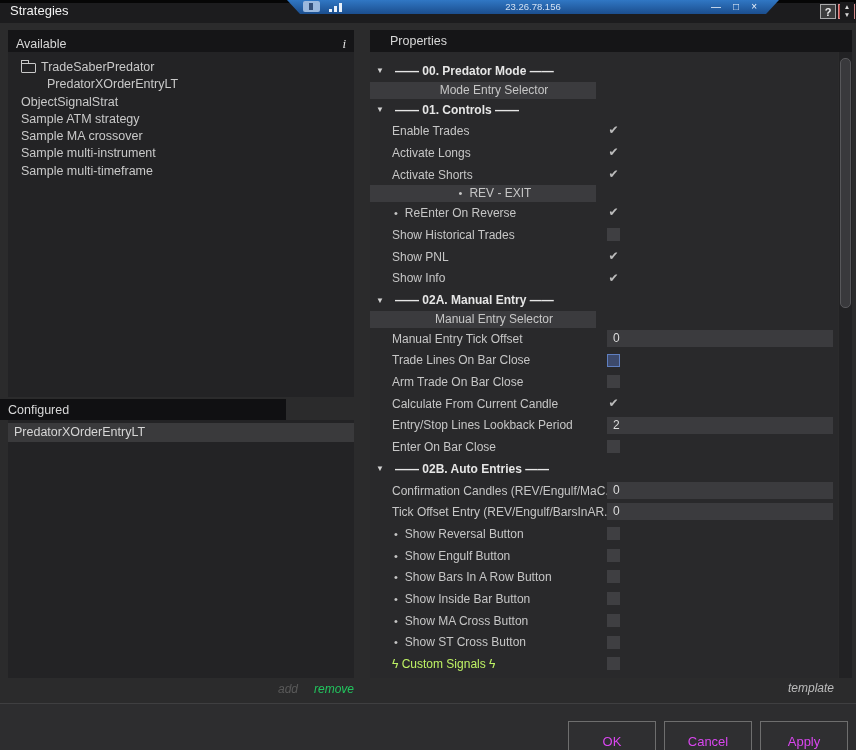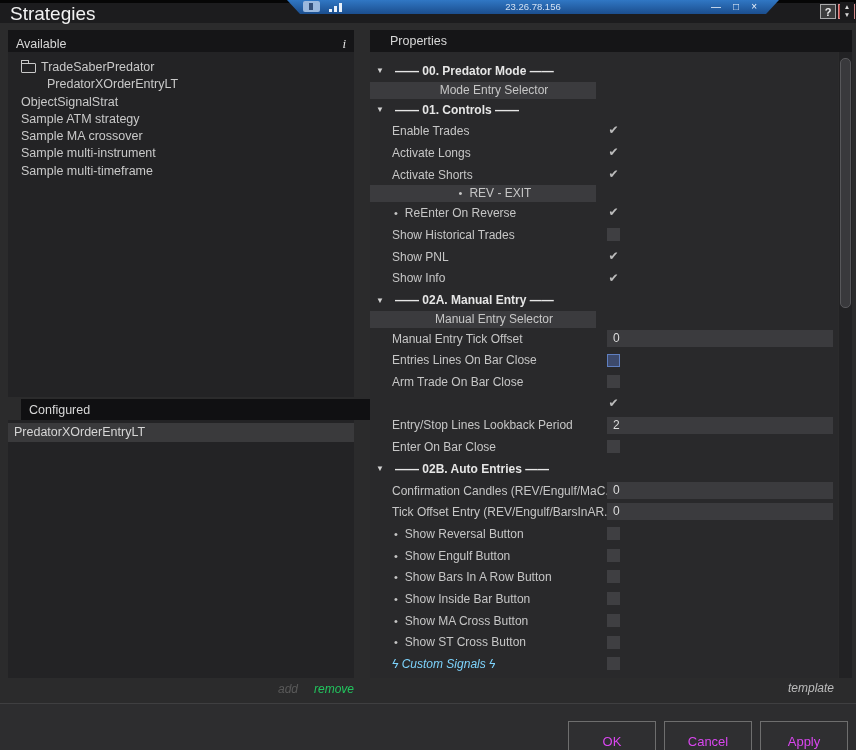--- a/index.html
+++ b/index.html
@@ -2,21 +2,21 @@
 <html><head>
 <meta charset="utf-8">
 <style>
   html,body{margin:0;padding:0;background:#000;}
   .screen{position:relative;width:856px;height:750px;background:#2b2b2c;overflow:hidden;
           font-family:"Liberation Sans",sans-serif;-webkit-font-smoothing:antialiased;}
 
   
   .top-strip{position:absolute;left:0;top:0;width:856px;height:4px;background:#060606;}
   .titlebar{position:absolute;left:0;top:3px;width:856px;height:20px;background:#1c1c1e;}
-  .dialog-title{position:absolute;left:10px;top:3px;font-size:19px;color:#f2f2f2;text-align:center;}
+  .dialog-title{position:absolute;left:10px;top:3px;font-size:13px;color:#f2f2f2;text-align:center;}
   .conn-bar{position:absolute;left:287px;top:0;width:492px;height:14px;
             background:linear-gradient(#3077c4,#1b4e8e);
             clip-path:polygon(0 0,100% 0,calc(100% - 13px) 100%,13px 100%);}
   .conn-title{position:absolute;left:0;right:0;top:1px;text-align:center;font-size:9.5px;color:#d3e2f4;}
   .conn-pin{position:absolute;left:16px;top:1px;width:17px;height:11px;background:#9bb9de;border-radius:2px;}
   .conn-pin:after{content:"";position:absolute;left:6px;top:2px;width:4px;height:7px;background:#33507a;}
   .conn-signal{position:absolute;left:42px;top:3px;width:14px;height:9px;}
   .conn-signal i{position:absolute;bottom:0;width:3px;background:#e9f1fa;}
   .conn-signal i:nth-child(1){left:0;height:3px;}
   .conn-signal i:nth-child(2){left:5px;height:6px;}
@@ -32,21 +32,21 @@
   .panel-header{position:absolute;background:#151517;color:#d8d8d8;font-size:12.5px;
                 display:flex;align-items:center;padding:0 8px;box-sizing:border-box;}
 
   
   .available-header{left:8px;top:30px;width:346px;height:28px;}
   .info-icon{margin-left:auto;font-style:italic;font-family:"Liberation Serif",serif;font-size:13px;color:#e4e4e4;}
   .available-body{position:absolute;left:8px;top:52px;width:346px;height:345px;background:#232325;overflow:hidden;padding-top:7px;box-sizing:border-box;}
   .tree-item{height:17.3px;line-height:17.3px;font-size:12.5px;color:#c9c9c9;display:flex;align-items:center;white-space:nowrap;}
   .folder-ico{display:inline-block;width:15px;height:10px;border:1px solid #c9c9c9;border-radius:1px;position:relative;margin-right:5px;box-sizing:border-box;}
   .folder-ico:before{content:"";position:absolute;left:-1px;top:-4px;width:6px;height:3px;border:1px solid #c9c9c9;border-bottom:none;border-radius:1px 1px 0 0;}
-  .configured-header{left:21px;top:399px;width:360px;height:21px;background:#101012;}
+  .configured-header{left:0;top:399px;width:286px;height:21px;background:#101012;}
   .configured-body{position:absolute;left:8px;top:420px;width:346px;height:258px;background:#232325;padding-top:3px;box-sizing:border-box;}
   .configured-row{height:19px;line-height:19px;background:#3a3a3c;color:#d6d6d6;font-size:12.5px;padding-left:6px;}
   .addremove{position:absolute;left:8px;top:682px;width:346px;text-align:right;font-size:12px;font-style:italic;}
   .add-link{color:#595959;margin-right:16px;}
   .remove-link{color:#22c55e;}
 
   
   .properties-header{left:370px;top:30px;width:482px;height:22px;padding-left:20px;}
   .hdr-spinner{position:absolute;right:2px;top:2px;width:14px;height:18px;background:#1a1a1c;
                display:flex;flex-direction:column;align-items:center;justify-content:center;color:#d8d8d8;}
@@ -59,21 +59,21 @@
   .grp-arrow{width:10px;margin-left:6px;margin-right:9px;font-size:8px;color:#d2d2d2;flex:0 0 auto;}
   .bullet{color:#c6c6c6;font-size:11px;margin-right:7px;}
   .prop-row .bulleted{padding-left:24px;}
   .prop-value{position:absolute;left:237px;top:2px;height:17px;display:flex;align-items:center;}
   .checkbox{width:13px;height:13px;box-sizing:border-box;display:flex;align-items:center;justify-content:center;}
   .checkbox.unchecked{background:#3f3f42;}
   .checkbox.focused{background:#3d4a6b;border:1px solid #5f7fc0;}
   .checkbox.checked{background:transparent;color:#bcbcbc;font-size:12px;line-height:13px;}
   .dropdown,.textbox{width:226px;height:17px;background:#3b3b3e;color:#dcdcdc;font-size:12px;line-height:17px;
                      padding:0 6px;box-sizing:border-box;position:relative;white-space:nowrap;overflow:hidden;justify-content:center;}
-  .prop-row.clipped .prop-label{font-style:italic;color:#7dd3fc;}
+  .prop-row.clipped .prop-label{color:#bef264;}
   .scrollbar{position:absolute;left:839px;top:52px;width:13px;height:626px;background:#222224;}
   .scroll-thumb{position:absolute;left:1px;top:6px;width:11px;height:250px;background:#39393c;
                 border:1px solid #58585b;border-radius:5px;box-sizing:border-box;}
   .template-link{position:absolute;left:370px;top:681px;width:464px;text-align:right;font-style:italic;
                  font-size:12px;color:#bdbdbd;}
 
   
   .footer{position:absolute;left:0;top:703px;width:856px;height:47px;background:#2d2d2f;
           border-top:1px solid #3f3f41;box-sizing:border-box;display:flex;justify-content:flex-end;
           align-items:flex-start;padding:17px 8px 0 0;gap:8px;}
@@ -219,32 +219,33 @@
       <div class="prop-row dropdown">
         <span class="prop-label">Manual Entry Selector</span>
       </div>
       <div class="prop-row input">
         <span class="prop-label">Manual Entry Tick Offset</span>
         <div class="prop-value">
           <div class="textbox">0</div>
         </div>
       </div>
       <div class="prop-row check">
-        <span class="prop-label">Entries Lines On Bar Close</span>
+        <span class="prop-label">Trade Lines On Bar Close</span>
         <div class="prop-value">
           <span class="checkbox focused"></span>
         </div>
       </div>
       <div class="prop-row check">
         <span class="prop-label">Arm Trade On Bar Close</span>
         <div class="prop-value">
           <span class="checkbox unchecked"></span>
         </div>
       </div>
       <div class="prop-row check">
+        <span class="prop-label">Calculate From Current Candle</span>
         <div class="prop-value">
           <span class="checkbox checked">✔</span>
         </div>
       </div>
       <div class="prop-row input">
         <span class="prop-label">Entry/Stop Lines Lookback Period</span>
         <div class="prop-value">
           <div class="textbox">2</div>
         </div>
       </div>

